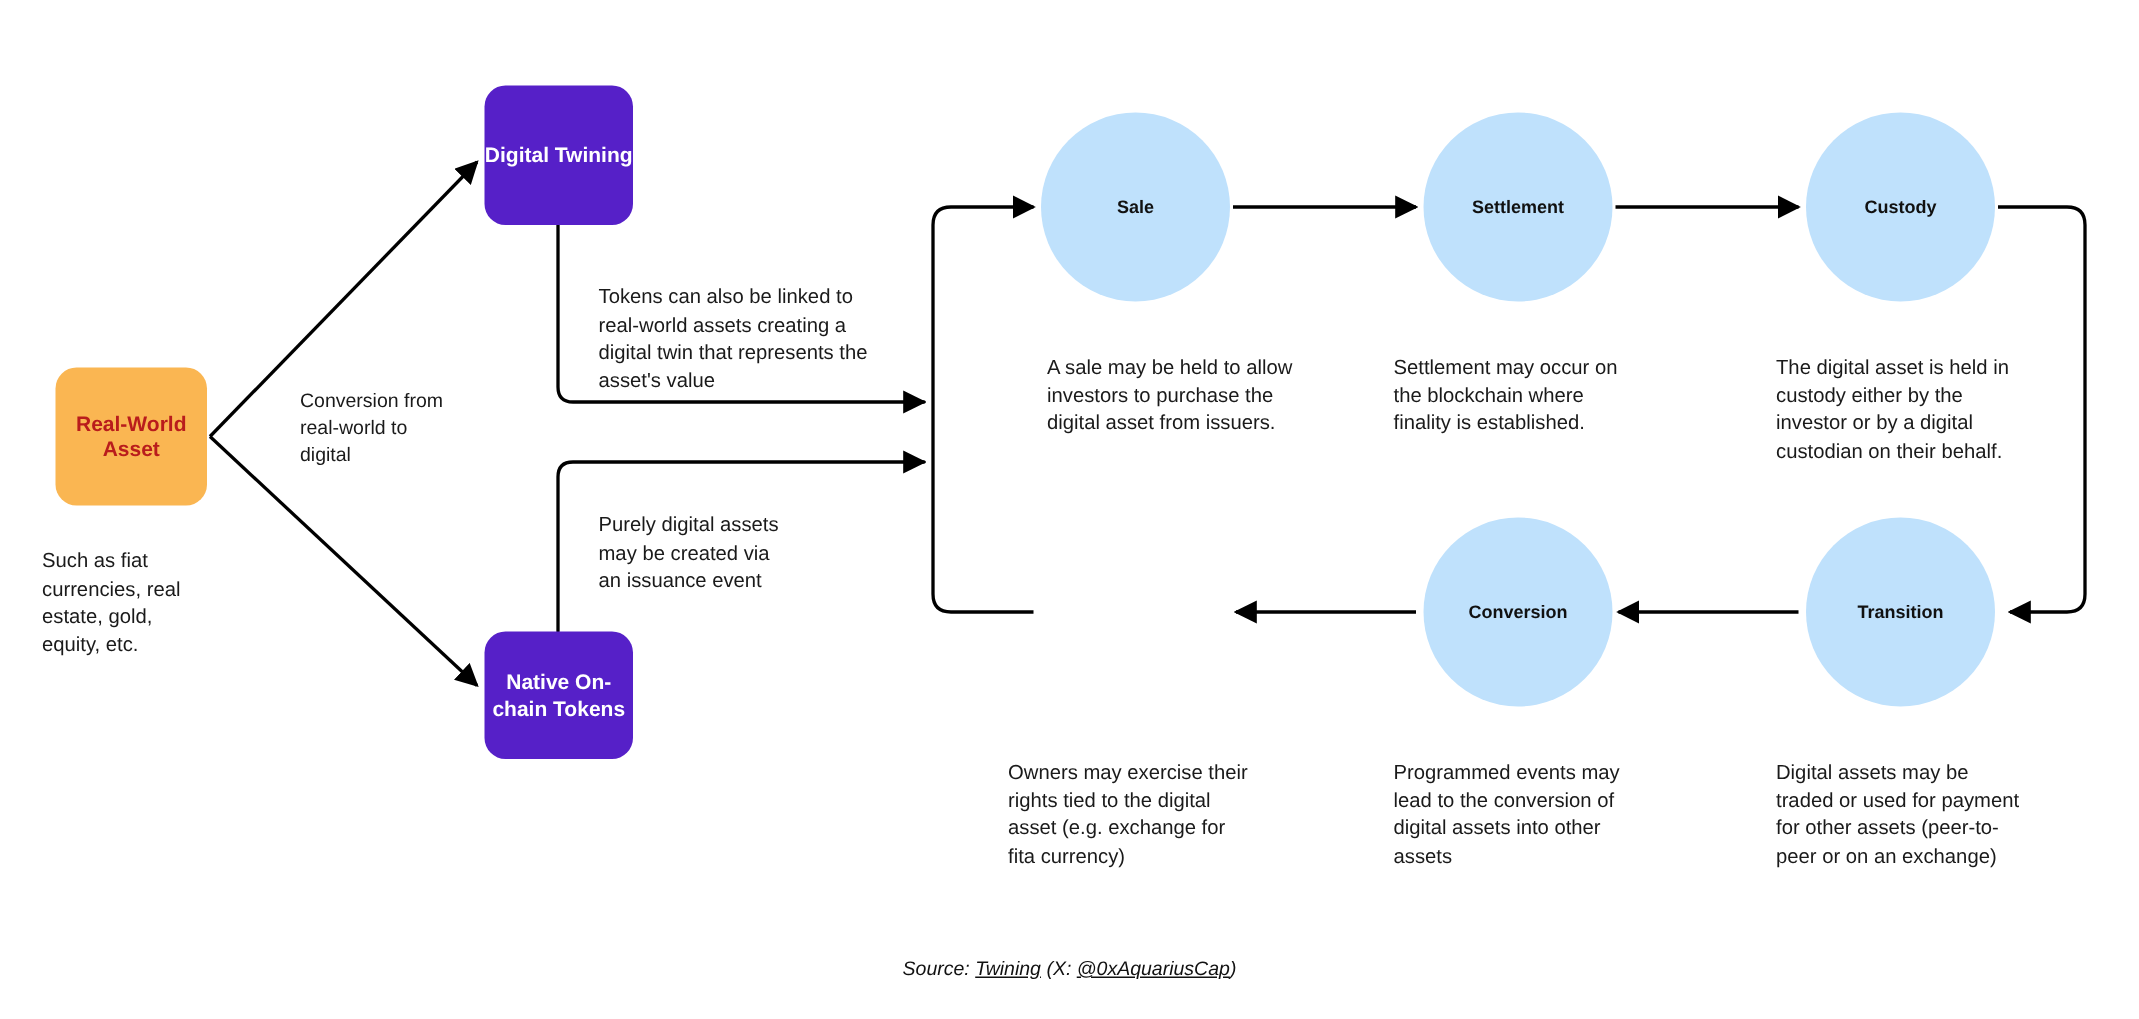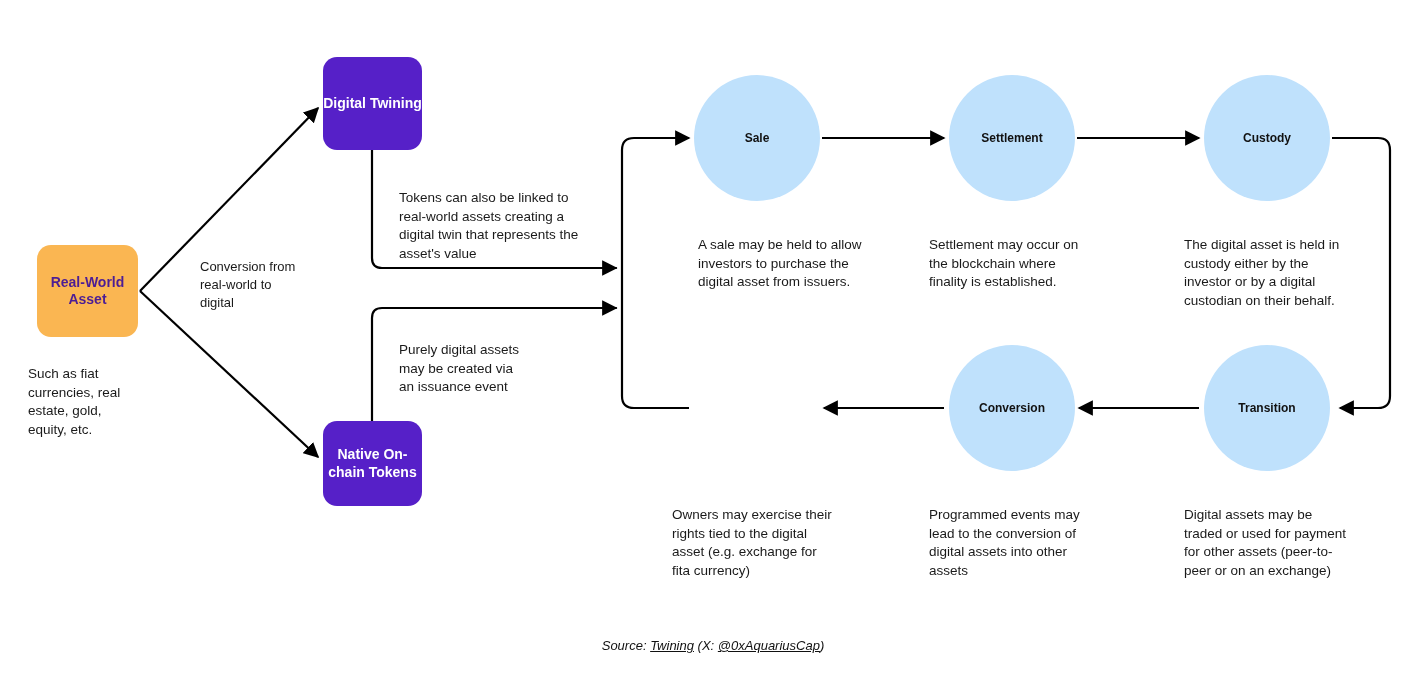--- a/index.html
+++ b/index.html
@@ -35,21 +35,21 @@
     text-align: center;
     box-sizing: border-box;
     font-weight: bold;
   }
   .node-rect {
     border-radius: 14px;
     line-height: 1.22;
   }
   .node-orange {
     background: #FAB652;
-    color: #4c1d95;
+    color: #b91c1c;
     font-size: 14px;
   }
   .node-purple {
     background: #5620C8;
     color: #ffffff;
     font-size: 14px;
   }
   .node-circle {
     border-radius: 50%;
     background: #BFE1FC;

